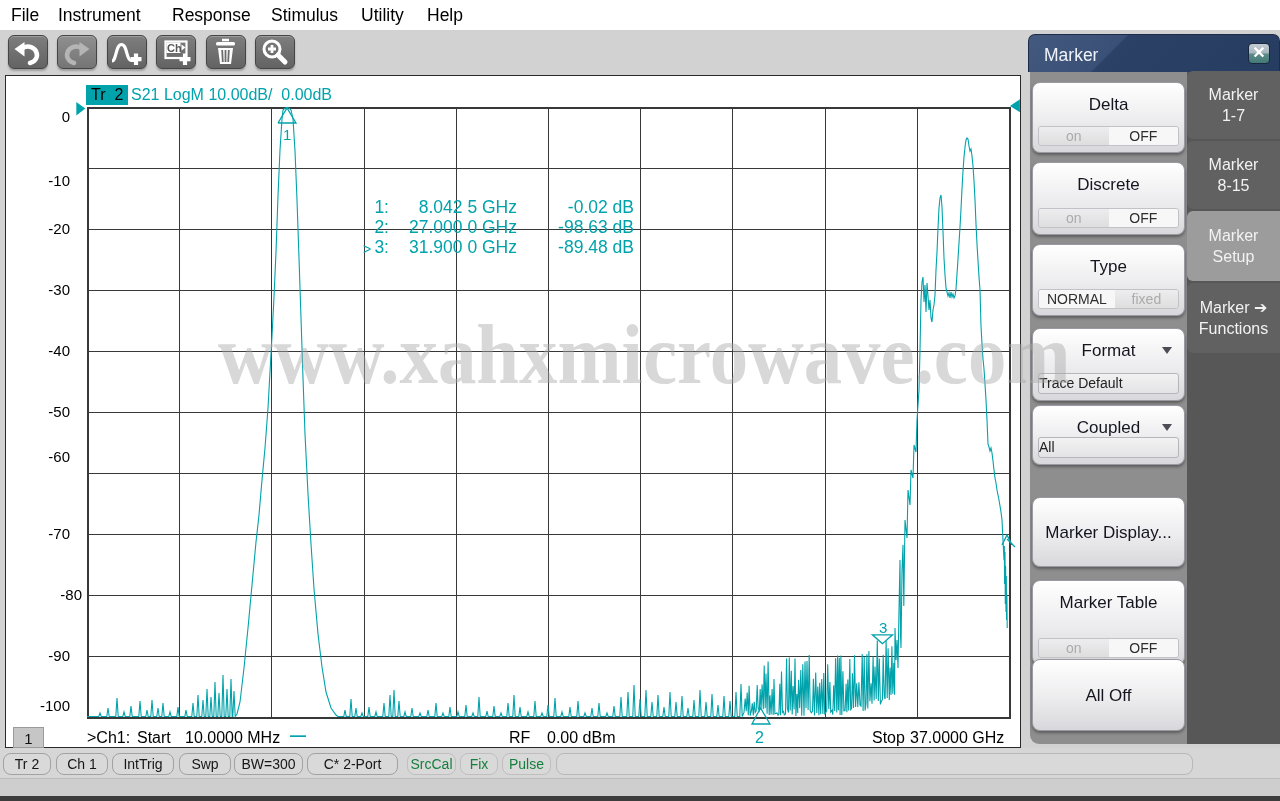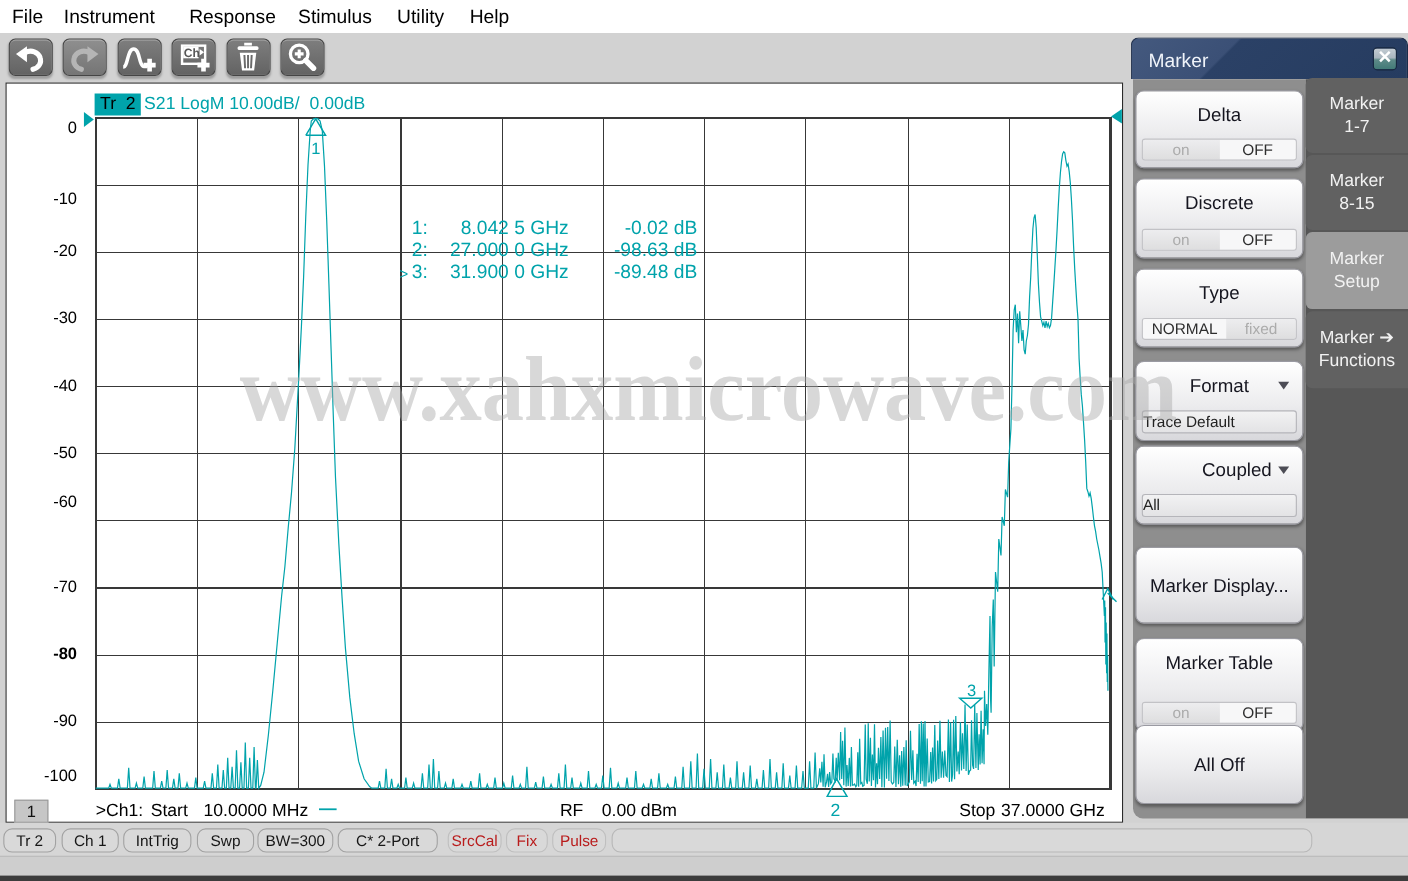--- a/index.html
+++ b/index.html
@@ -48,21 +48,21 @@
 .tgl .on  { flex:1; background:linear-gradient(#ededef,#dededf); color:#ababab; text-align:center; line-height:19px; }
 .tgl .off { flex:1; background:#f7f7f8; color:#2e2e2e; text-align:center; line-height:19px; }
 .sub { position:absolute; left:5px; right:5px; bottom:6px; height:21px;
   background:linear-gradient(#f2f2f3,#e3e3e5); border:1px solid #b5b5ba; border-radius:3px;
   text-align:left; font-size:14px; line-height:19px; color:#222; }
 .dd { position:absolute; right:12px; width:0; height:0; border-left:5px solid transparent;
   border-right:5px solid transparent; border-top:7px solid #4c4c55; }
 #statusbar { position:absolute; left:0; top:748px; width:1280px; height:30px; background:#d6d6d6; }
 .sbtn { position:absolute; top:5px; height:22px; border:1px solid #a2a2a2; border-radius:8px;
   background:#d9d9d9; font-size:14px; color:#161616; text-align:center; line-height:20px; }
-.sbtn.dis { color:#b91c1c; border-color:#bfbfbf; }
+.sbtn.dis { color:#15803d; border-color:#bfbfbf; }
 #strip2 { position:absolute; left:0; top:778px; width:1280px; height:18px; background:#cecece; border-top:1px solid #bcbcbc; }
 #darkbar { position:absolute; left:0; top:796px; width:1280px; height:5px; background:#3c3c3c; }
 </style></head><body>
 
 <div id="menubar">
   <span style="left:11px">File</span>
     <span style="left:58px">Instrument</span>
   <span style="left:172px">Response</span>
     <span style="left:271px">Stimulus</span>
   <span style="left:361px">Utility</span>
@@ -104,21 +104,21 @@
 
 <div id="plot">
 <div class="ylab" style="top:32px; left:2px;">0</div>
   <div class="ylab" style="top:96px; left:2px;">-10</div>
   <div class="ylab" style="top:144px; left:2px;">-20</div>
   <div class="ylab" style="top:205px; left:2px;">-30</div>
   <div class="ylab" style="top:266px; left:2px;">-40</div>
   <div class="ylab" style="top:327px; left:2px;">-50</div>
   <div class="ylab" style="top:372px; left:2px;">-60</div>
   <div class="ylab" style="top:449px; left:2px;">-70</div>
-  <div class="ylab" style="top:510px; left:2px;font-weight:bold;">-80</div>
+  <div class="ylab" style="top:510px; left:14px;">-80</div>
   <div class="ylab" style="top:571px; left:2px;">-90</div>
   <div class="ylab" style="top:621px; left:2px;">-100</div>
   <div id="trlabel">Tr&nbsp;&nbsp;2</div>
   <div id="trtitle">S21 LogM 10.00dB/&nbsp; 0.00dB</div>
   <svg class="abs" style="left:0;top:0" width="1014" height="671" viewBox="0 0 1014 671">
     <line x1="81.5" y1="30.5" x2="81.5" y2="642.5" stroke="#383838" stroke-width="2" shape-rendering="crispEdges"></line>
     <line x1="173.5" y1="30.5" x2="173.5" y2="642.5" stroke="#383838" stroke-width="1" shape-rendering="crispEdges"></line>
     <line x1="265.5" y1="30.5" x2="265.5" y2="642.5" stroke="#383838" stroke-width="1" shape-rendering="crispEdges"></line>
     <line x1="358.5" y1="30.5" x2="358.5" y2="642.5" stroke="#383838" stroke-width="1" shape-rendering="crispEdges"></line>
     <line x1="450.5" y1="30.5" x2="450.5" y2="642.5" stroke="#383838" stroke-width="1" shape-rendering="crispEdges"></line>
@@ -211,21 +211,21 @@
       <div class="tgl">
         <div class="off" style="flex:1.2">NORMAL</div>
         <div class="on">fixed</div>
       </div>
     </div>
   <div class="pbtn" style="top:294px; height:73px;">
       <div class="ti" style="top:12px">Format</div>
       <div class="sub">Trace Default</div>
       <div class="dd" style="top:18px"></div>
     </div>
-  <div class="pbtn" style="top:371px; height:72px;padding-left:16px;">
+  <div class="pbtn" style="top:371px; height:60px;">
       <div class="ti" style="top:12px">Coupled</div>
       <div class="sub">All</div>
       <div class="dd" style="top:18px"></div>
     </div>
   <div class="pbtn" style="top:463px; height:70px;">
       <div class="ti" style="top:25px">Marker Display...</div>
     </div>
   <div class="pbtn" style="top:546px; height:85px;">
       <div class="ti" style="top:12px">Marker Table</div>
       <div class="tgl">

